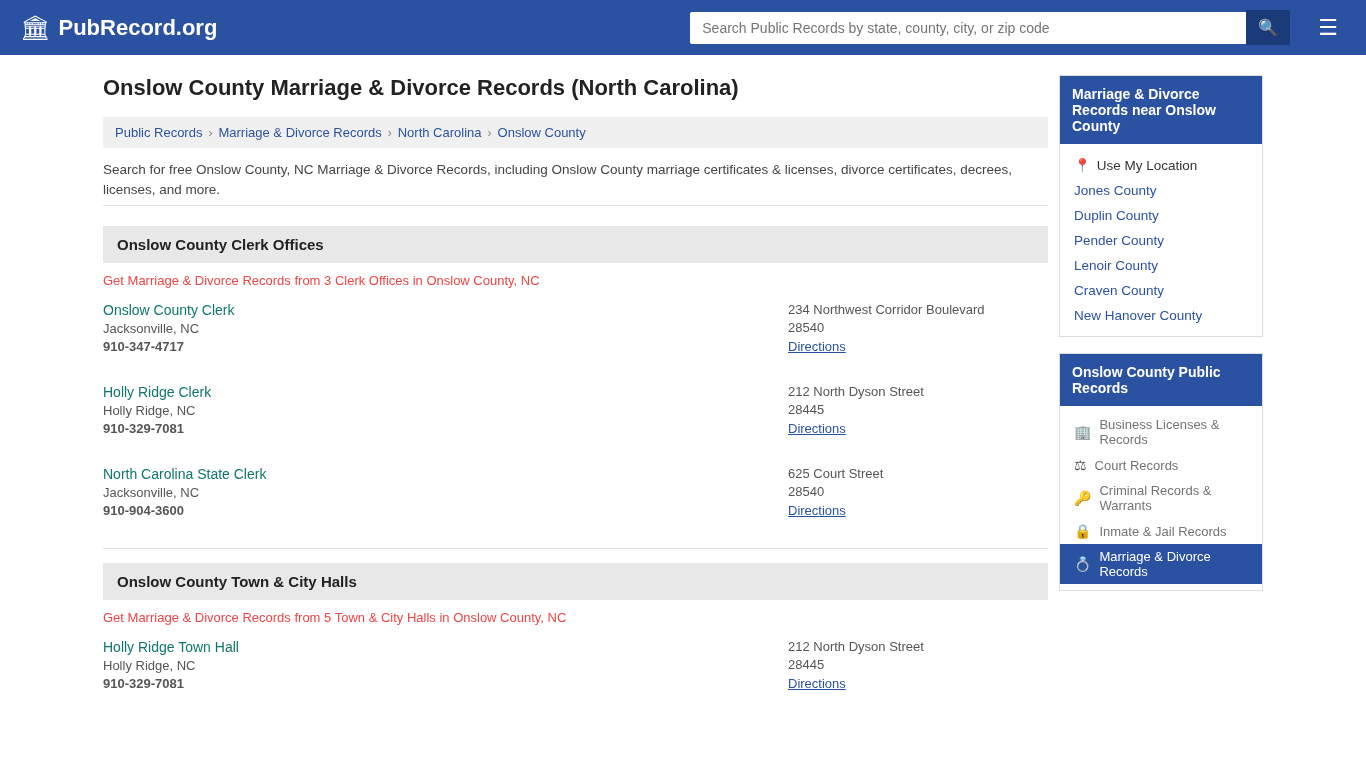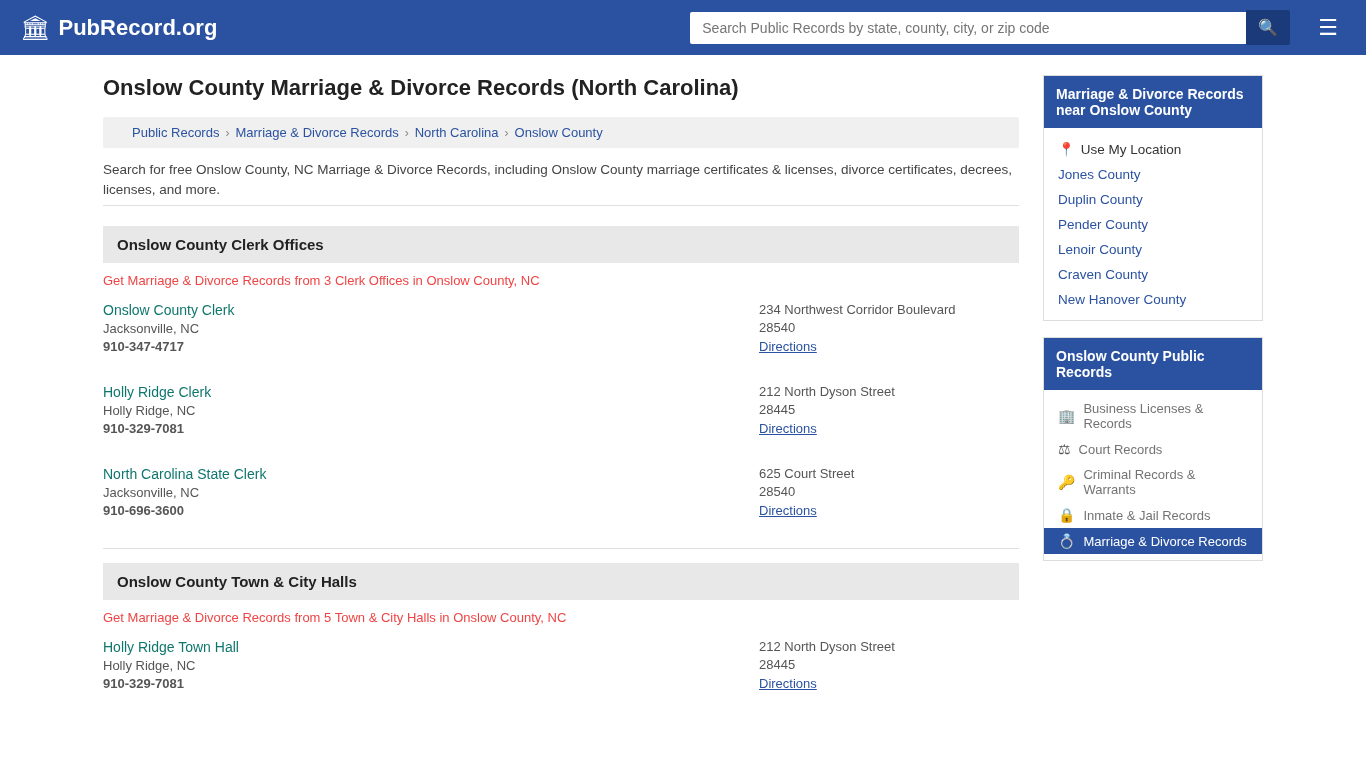--- a/index.html
+++ b/index.html
@@ -60,21 +60,21 @@
       font-size: 22px;
       padding: 4px 8px;
     }
 
     
     .container {
       max-width: 1200px;
       margin: 0 auto;
       padding: 20px 20px;
       display: flex;
-      gap: 24px;
+      gap: 11px;
     }
 
     
     .main-content {
       flex: 1;
     }
     .page-title {
       font-size: 22px;
       font-weight: bold;
       color: #222;
@@ -82,21 +82,21 @@
     }
 
     
     .breadcrumb {
       display: flex;
       align-items: center;
       gap: 6px;
       font-size: 13px;
       color: #555;
       background: #f0f0f0;
-      padding: 8px 29px;
+      padding: 8px 12px;
       margin-bottom: 12px;
       border-radius: 2px;
     }
     .breadcrumb a {
       color: #2a52a0;
       text-decoration: none;
     }
     .breadcrumb-sep {
       color: #888;
       font-size: 12px;
@@ -168,21 +168,21 @@
     }
     .directions-link {
       color: #2a52a0;
       text-decoration: underline;
       font-size: 13px;
       cursor: pointer;
     }
 
     
     .sidebar {
-      width: 220px;
+      width: 204px;
       flex-shrink: 0;
     }
     .sidebar-section-header {
       background: #2a52a0;
       color: #fff;
       padding: 10px 12px;
       font-size: 14px;
       font-weight: bold;
       margin-bottom: 0;
     }
@@ -309,21 +309,21 @@
       <div class="office-right">
         <div class="office-address">212 North Dyson Street</div>
         <div class="office-zip">28445</div>
         <a href="#" class="directions-link">Directions</a>
       </div>
     </div>
         <div class="office-entry">
       <div class="office-left">
         <div class="office-name">North Carolina State Clerk</div>
         <div class="office-city">Jacksonville, NC</div>
-        <div class="office-phone">910-696-3600</div>
+        <div class="office-phone">910-904-3600</div>
       </div>
       <div class="office-right">
         <div class="office-address">625 Court Street</div>
         <div class="office-zip">28540</div>
         <a href="#" class="directions-link">Directions</a>
       </div>
     </div>
       </div>
 
     <hr class="divider-line">

